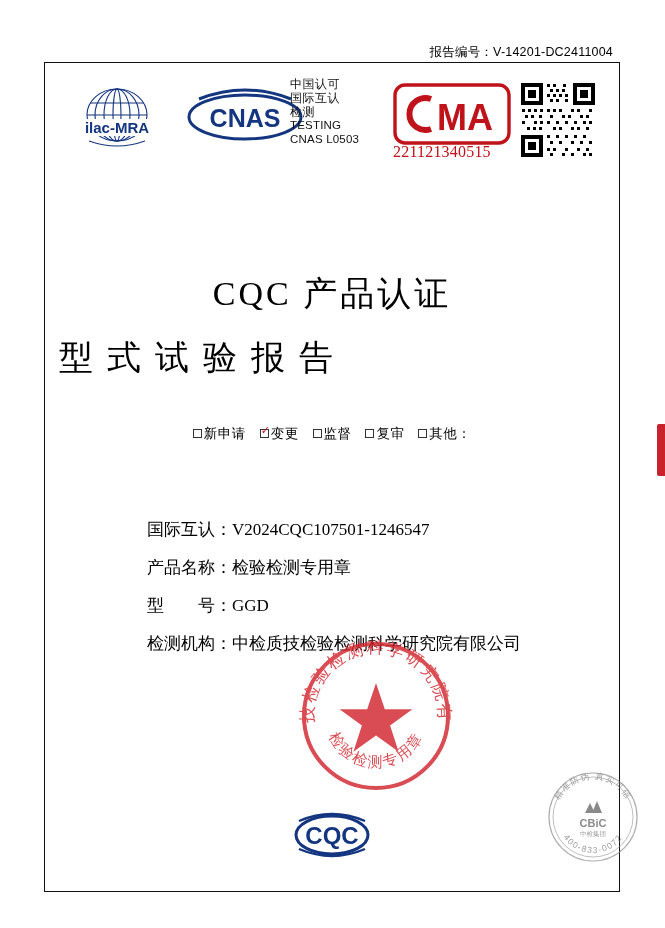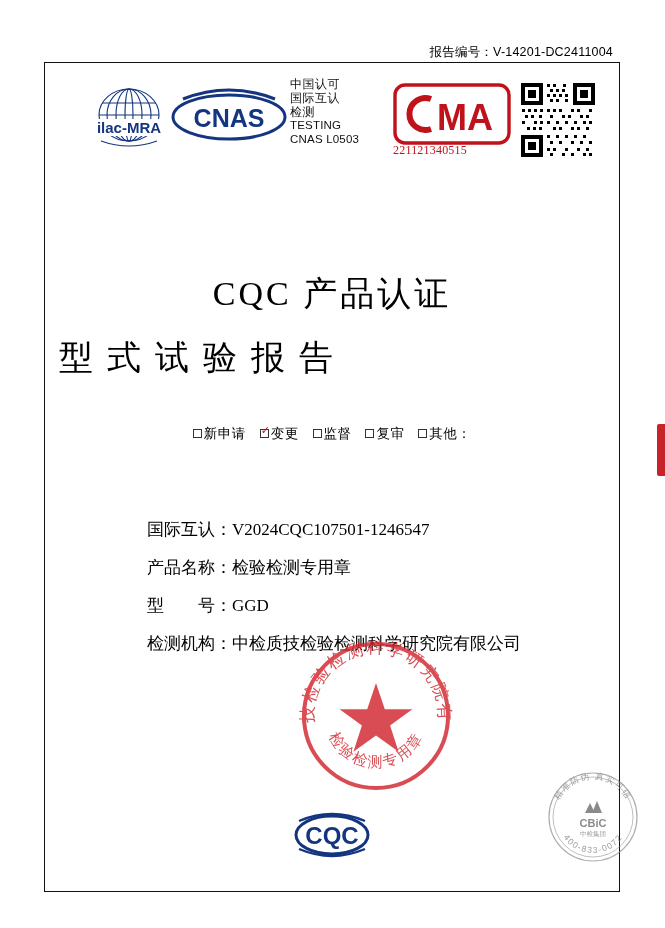--- a/index.html
+++ b/index.html
@@ -50,31 +50,31 @@
   .logo-row {
     position: absolute;
     left: 0;
     top: 10px;
     width: 100%;
     height: 100px;
   }
 
   .ilac {
     position: absolute;
-    left: 36px;
+    left: 24px;
     top: 8px;
     width: 96px;
     height: 78px;
     text-align: right;
   }
   .ilac svg { display:block; }
 
   .cnas {
     position: absolute;
-    left: 124px;
+    left: 140px;
     top: 14px;
     width: 120px;
     height: 66px;
   }
 
   .cnas-text {
     position: absolute;
     left: 245px;
     top: 4px;
     width: 100px;
@@ -90,21 +90,21 @@
     position: absolute;
     left: 348px;
     top: 10px;
     width: 102px;
     height: 62px;
   }
   .cma-num {
     position: absolute;
     left: 348px;
     top: 70px;
-    font-size: 12px;
+    font-size: 16px;
     color: #c0121a;
     font-family: "Liberation Serif", serif;
     letter-spacing: 0.2px;
   }
 
   .qr {
     position: absolute;
     left: 474px;
     top: 8px;
     width: 78px;

